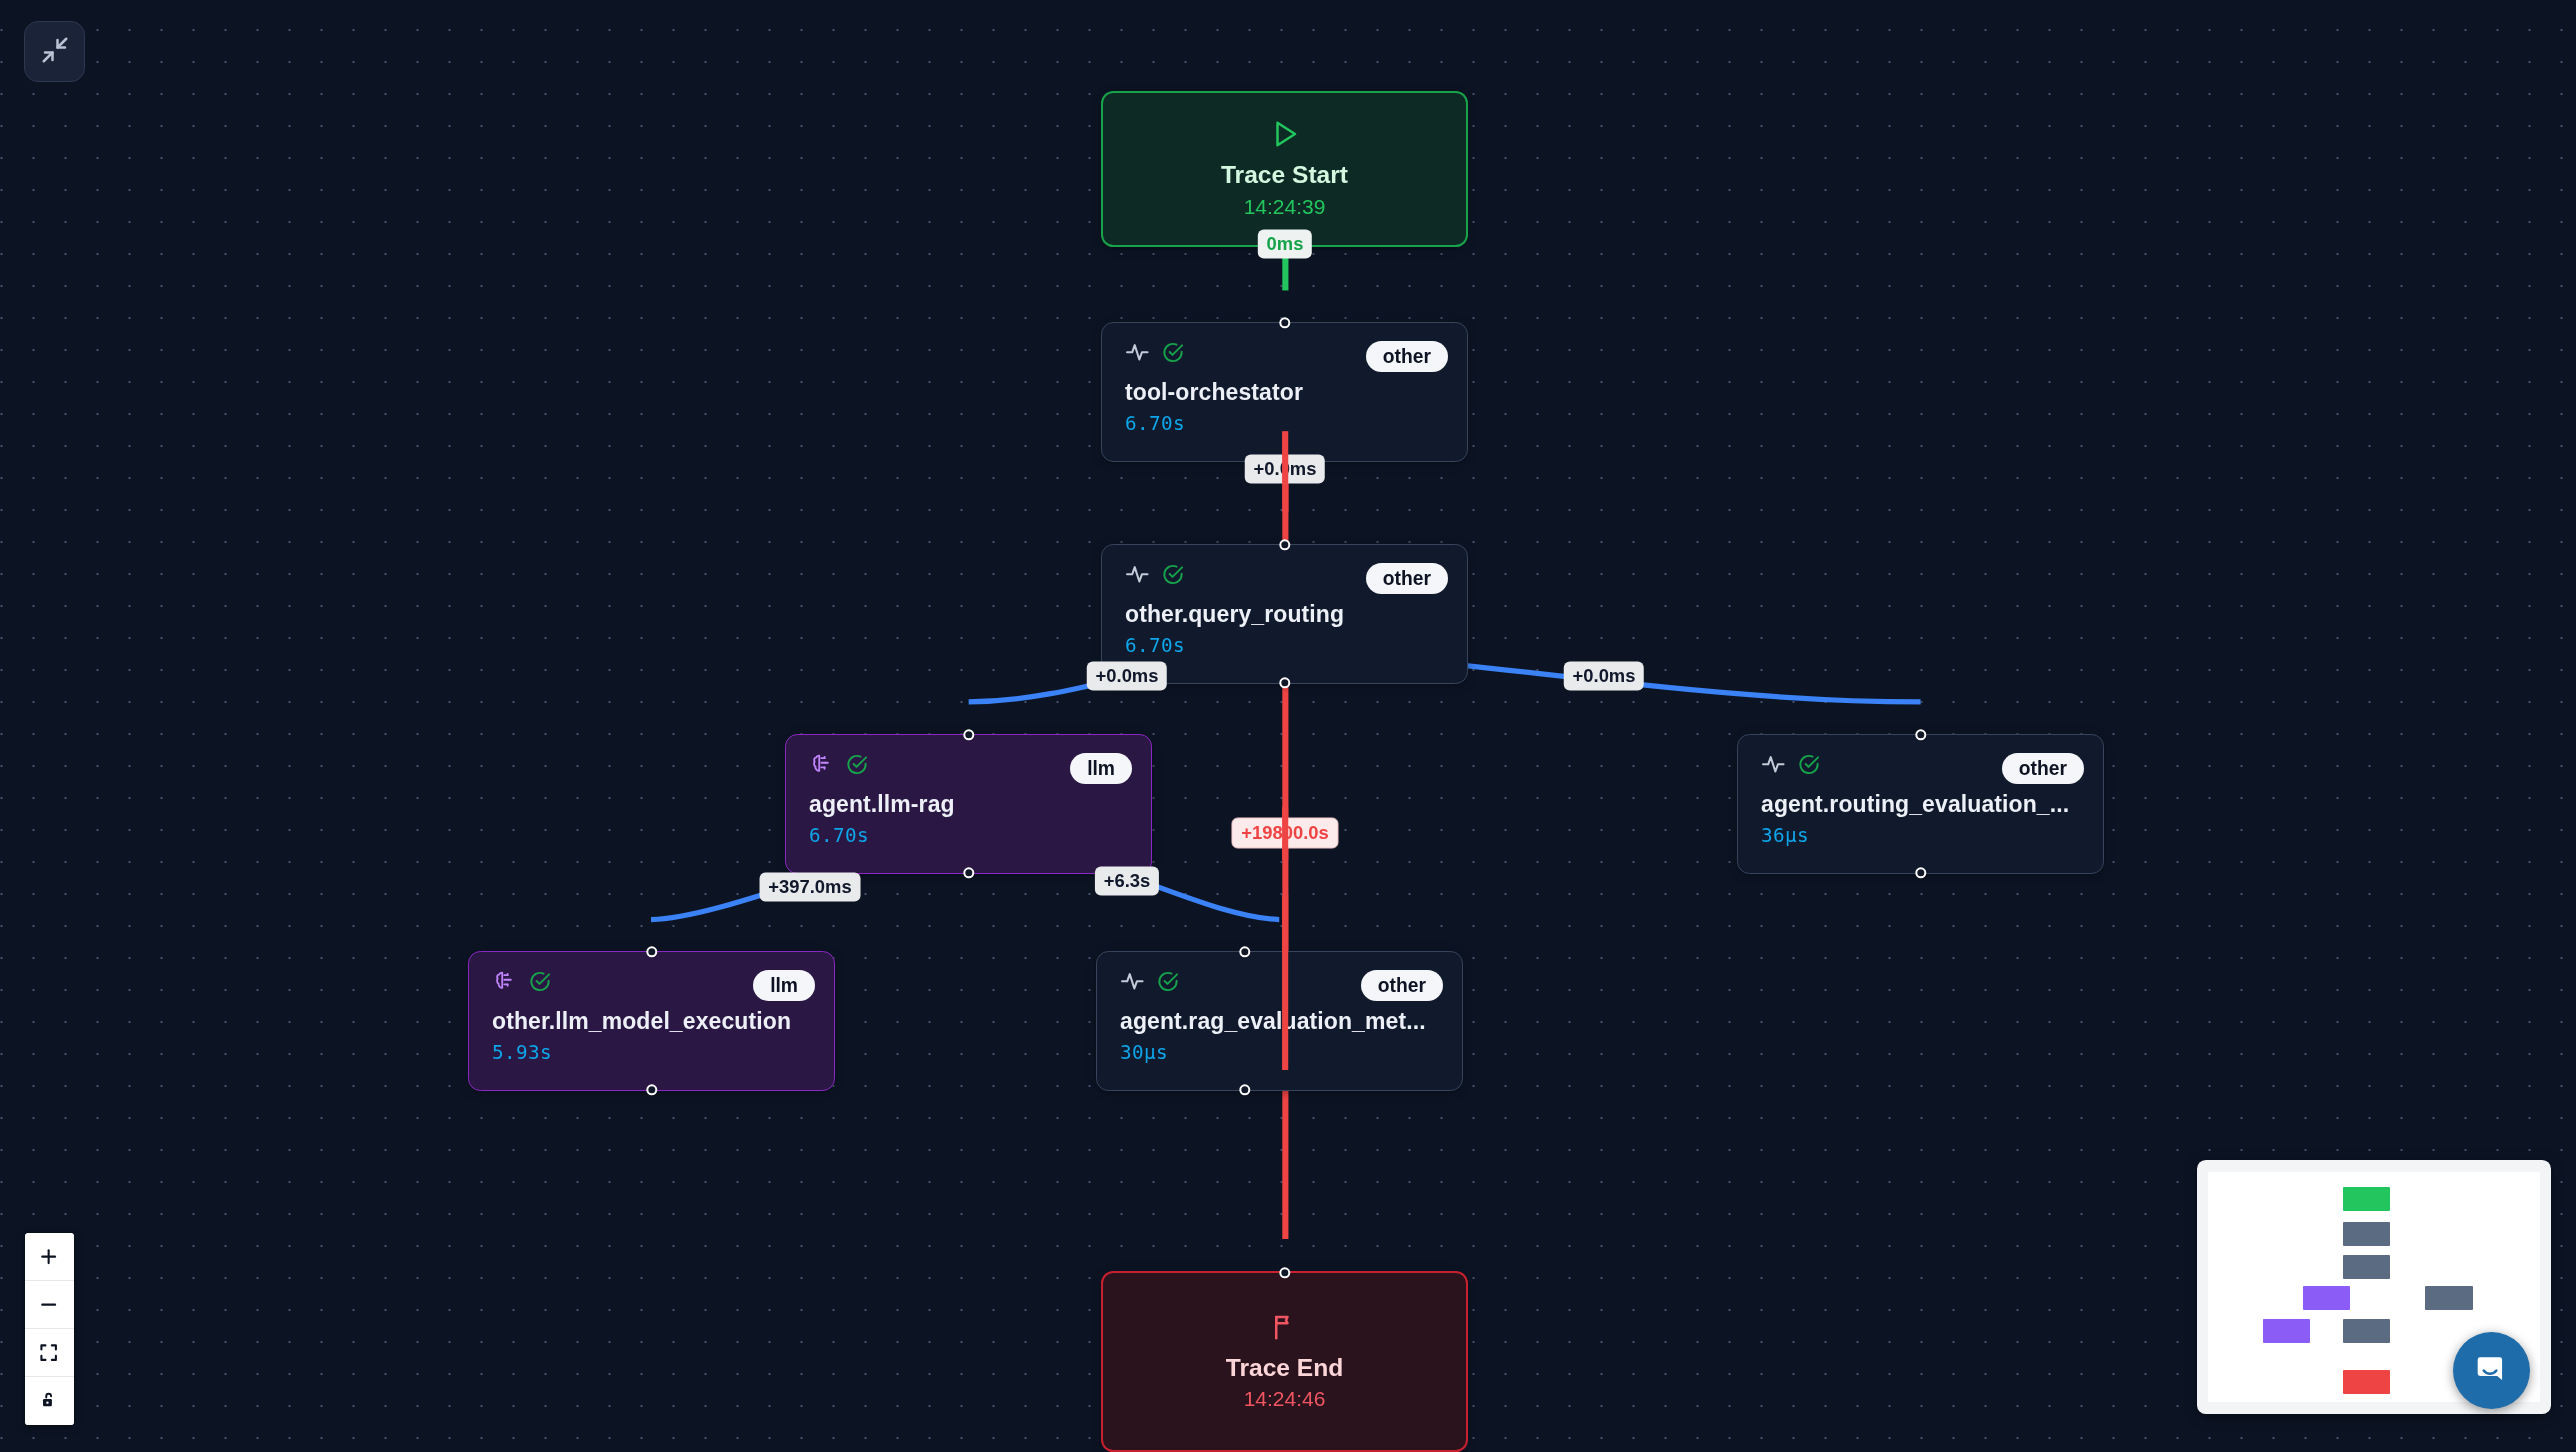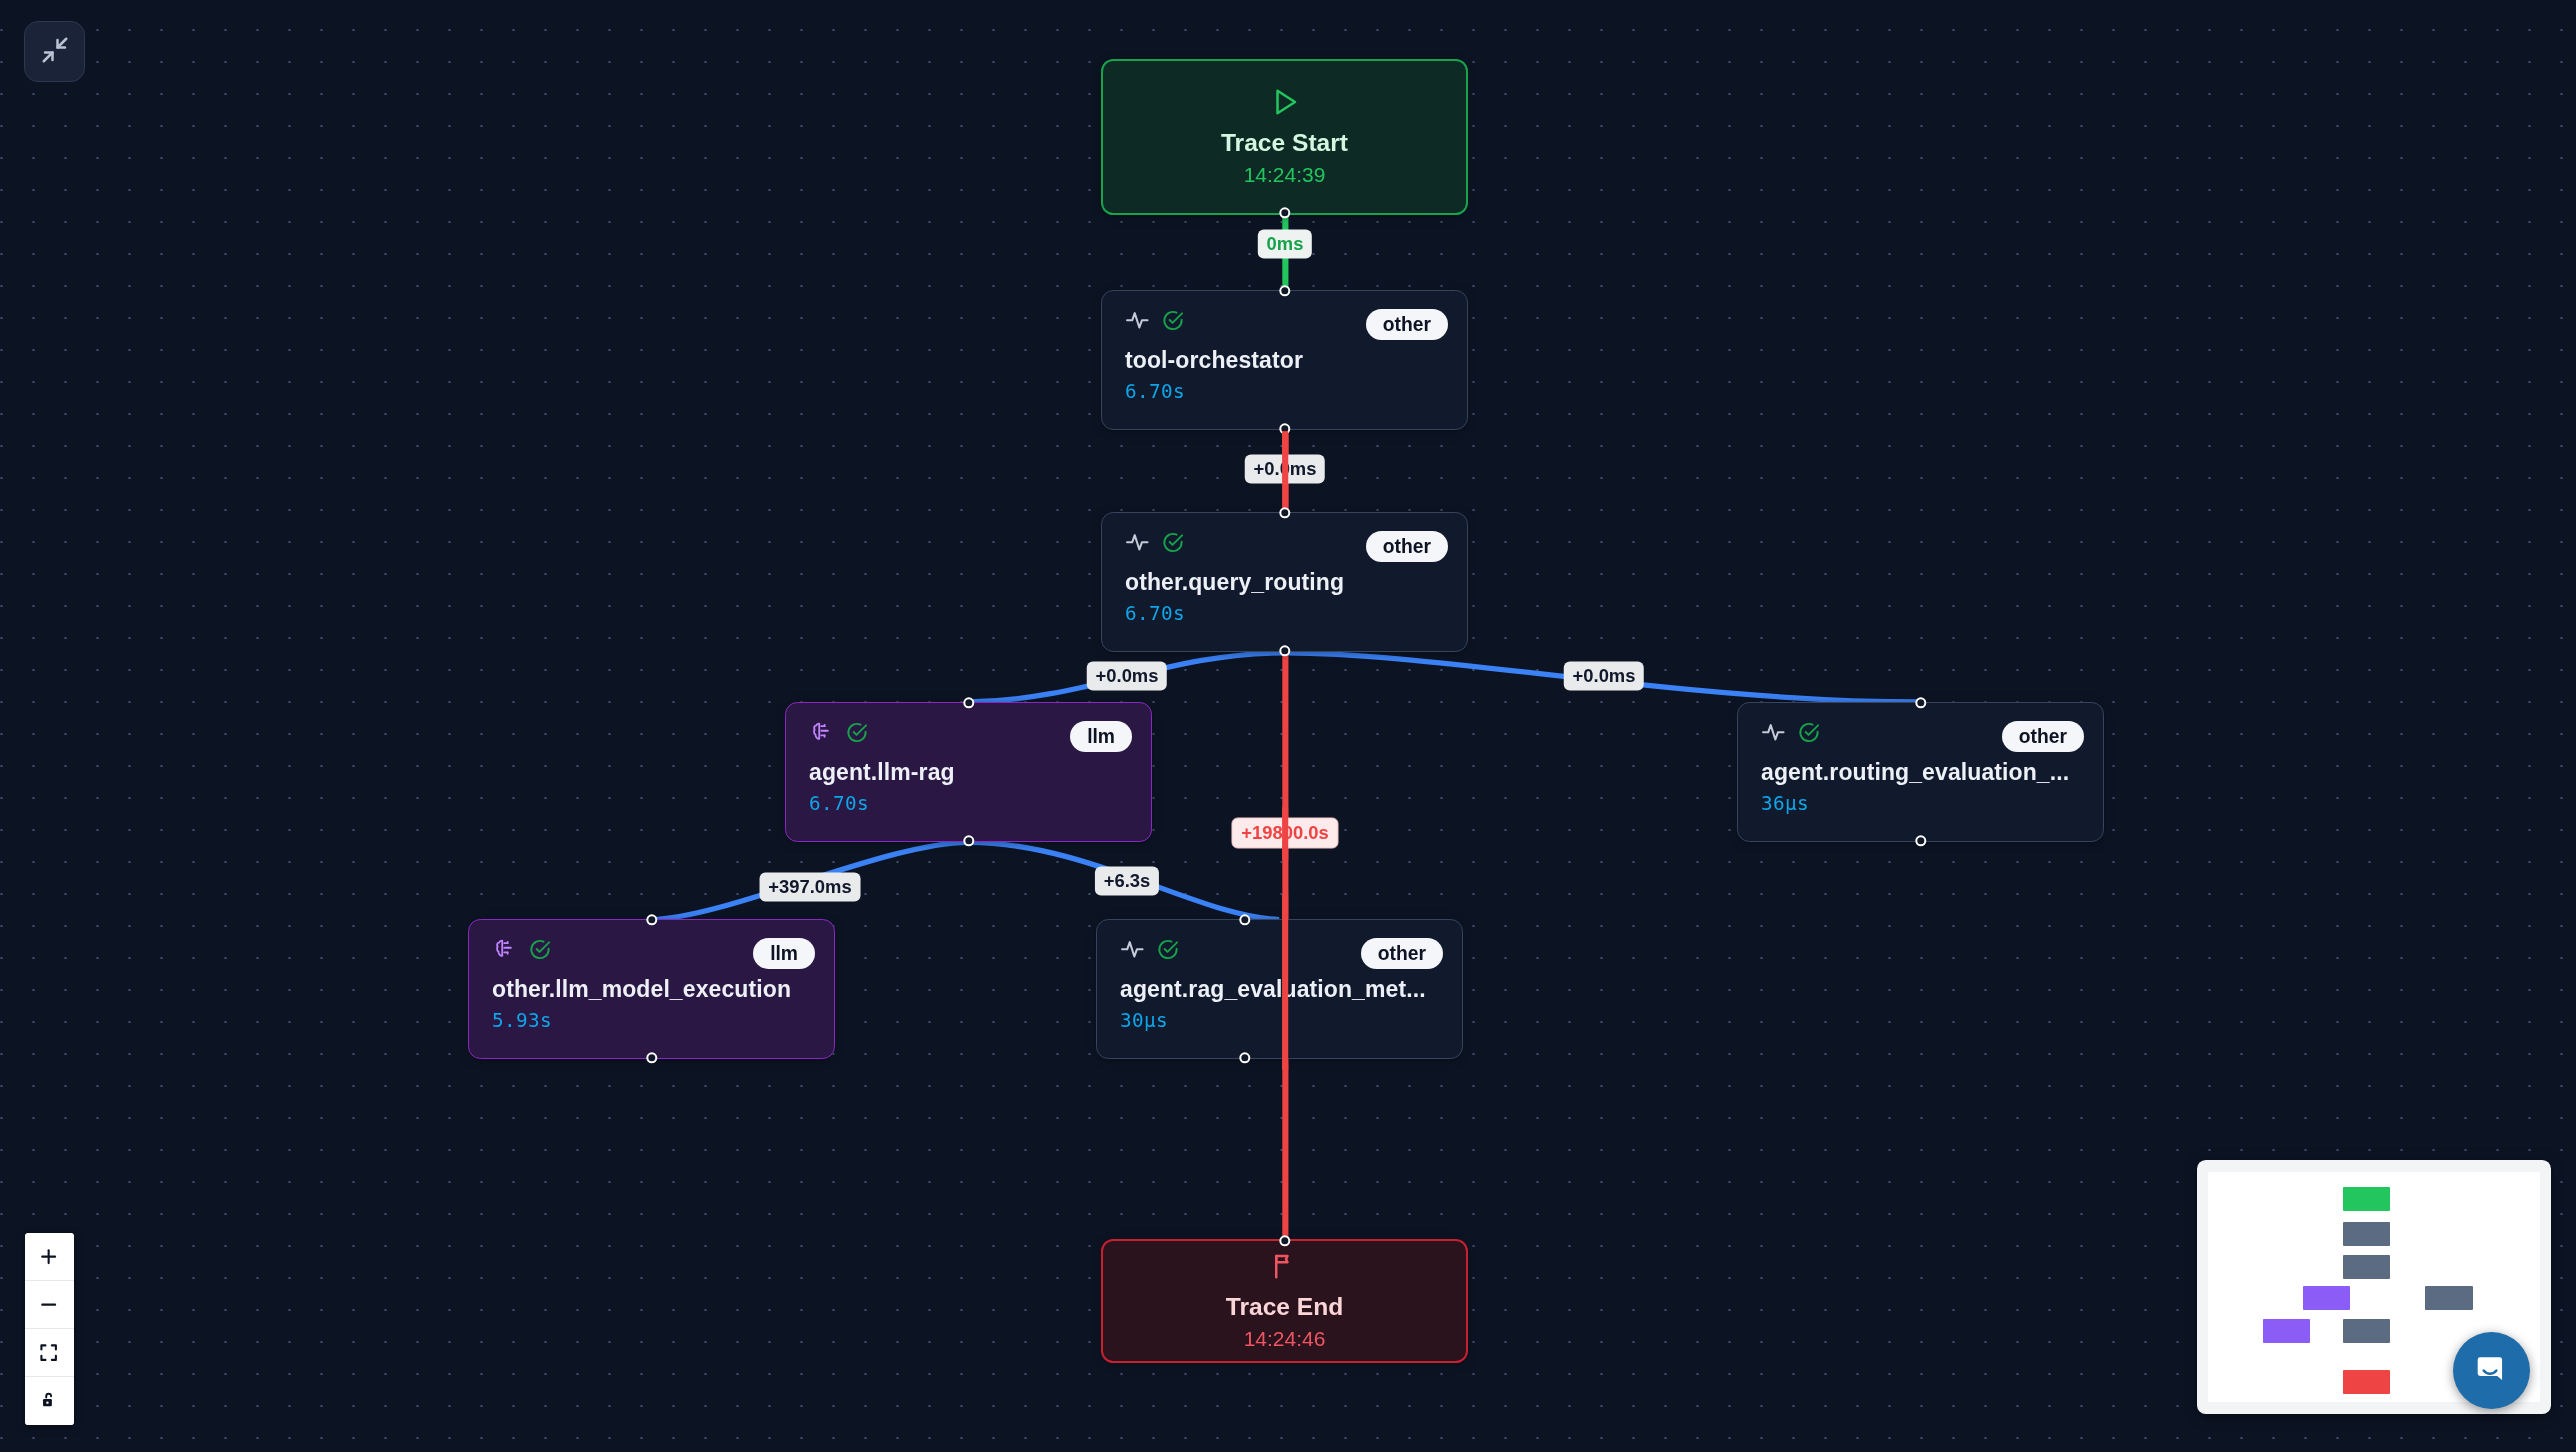--- a/index.html
+++ b/index.html
@@ -22,20 +22,21 @@
   
   #edges { position: absolute; inset: 0; width: 2576px; height: 1453px; pointer-events: none; }
 
   
   .node {
     position: absolute;
     border-radius: 12.3px;
     border: 1.3px solid #37445c;
     background: #111a2d;
     box-shadow: 0 1.8px 8.8px rgba(0,0,0,.35);
+    margin-top: 32px;
   }
   .node.span { padding: 18px 23px 0 23px; }
 
   .node-icons { display: flex; align-items: center; gap: 11.4px; height: 26px; }
   .node-title {
     margin-top: 12.3px;
     font-size: 23px; font-weight: 700; color: #edf1f7;
     white-space: nowrap; overflow: hidden; letter-spacing: 0.1px;
   }
   .node-dur {
@@ -286,21 +287,21 @@
           </svg>
       </span>
     </div>
     <div class="kind-badge">other</div>
     <div class="node-title">agent.rag_evaluation_met...</div>
     <div class="node-dur">30µs</div>
     <div class="handle top" style="left:40.5%"></div>
     <div class="handle bot" style="left:40.5%"></div>
   </div>
 
-  <div class="node terminal end" style="left:1101px;top:1239px;width:367px;height:124px;">
+  <div class="node terminal end" style="left:1101px;top:1239px;width:367px;height:181px;">
     <span>
       <svg width="30" height="30" viewBox="0 0 24 24" fill="none" stroke="#f05562" stroke-width="2" stroke-linecap="round" stroke-linejoin="round">
         <path d="M5 21V4"></path>
           <path d="M5 4h9l-1.2 2.6L14 9H5z"></path>
       </svg>
     </span>
     <div class="term-title">Trace End</div>
     <div class="term-time">14:24:46</div>
     <div class="handle top"></div>
   </div>

